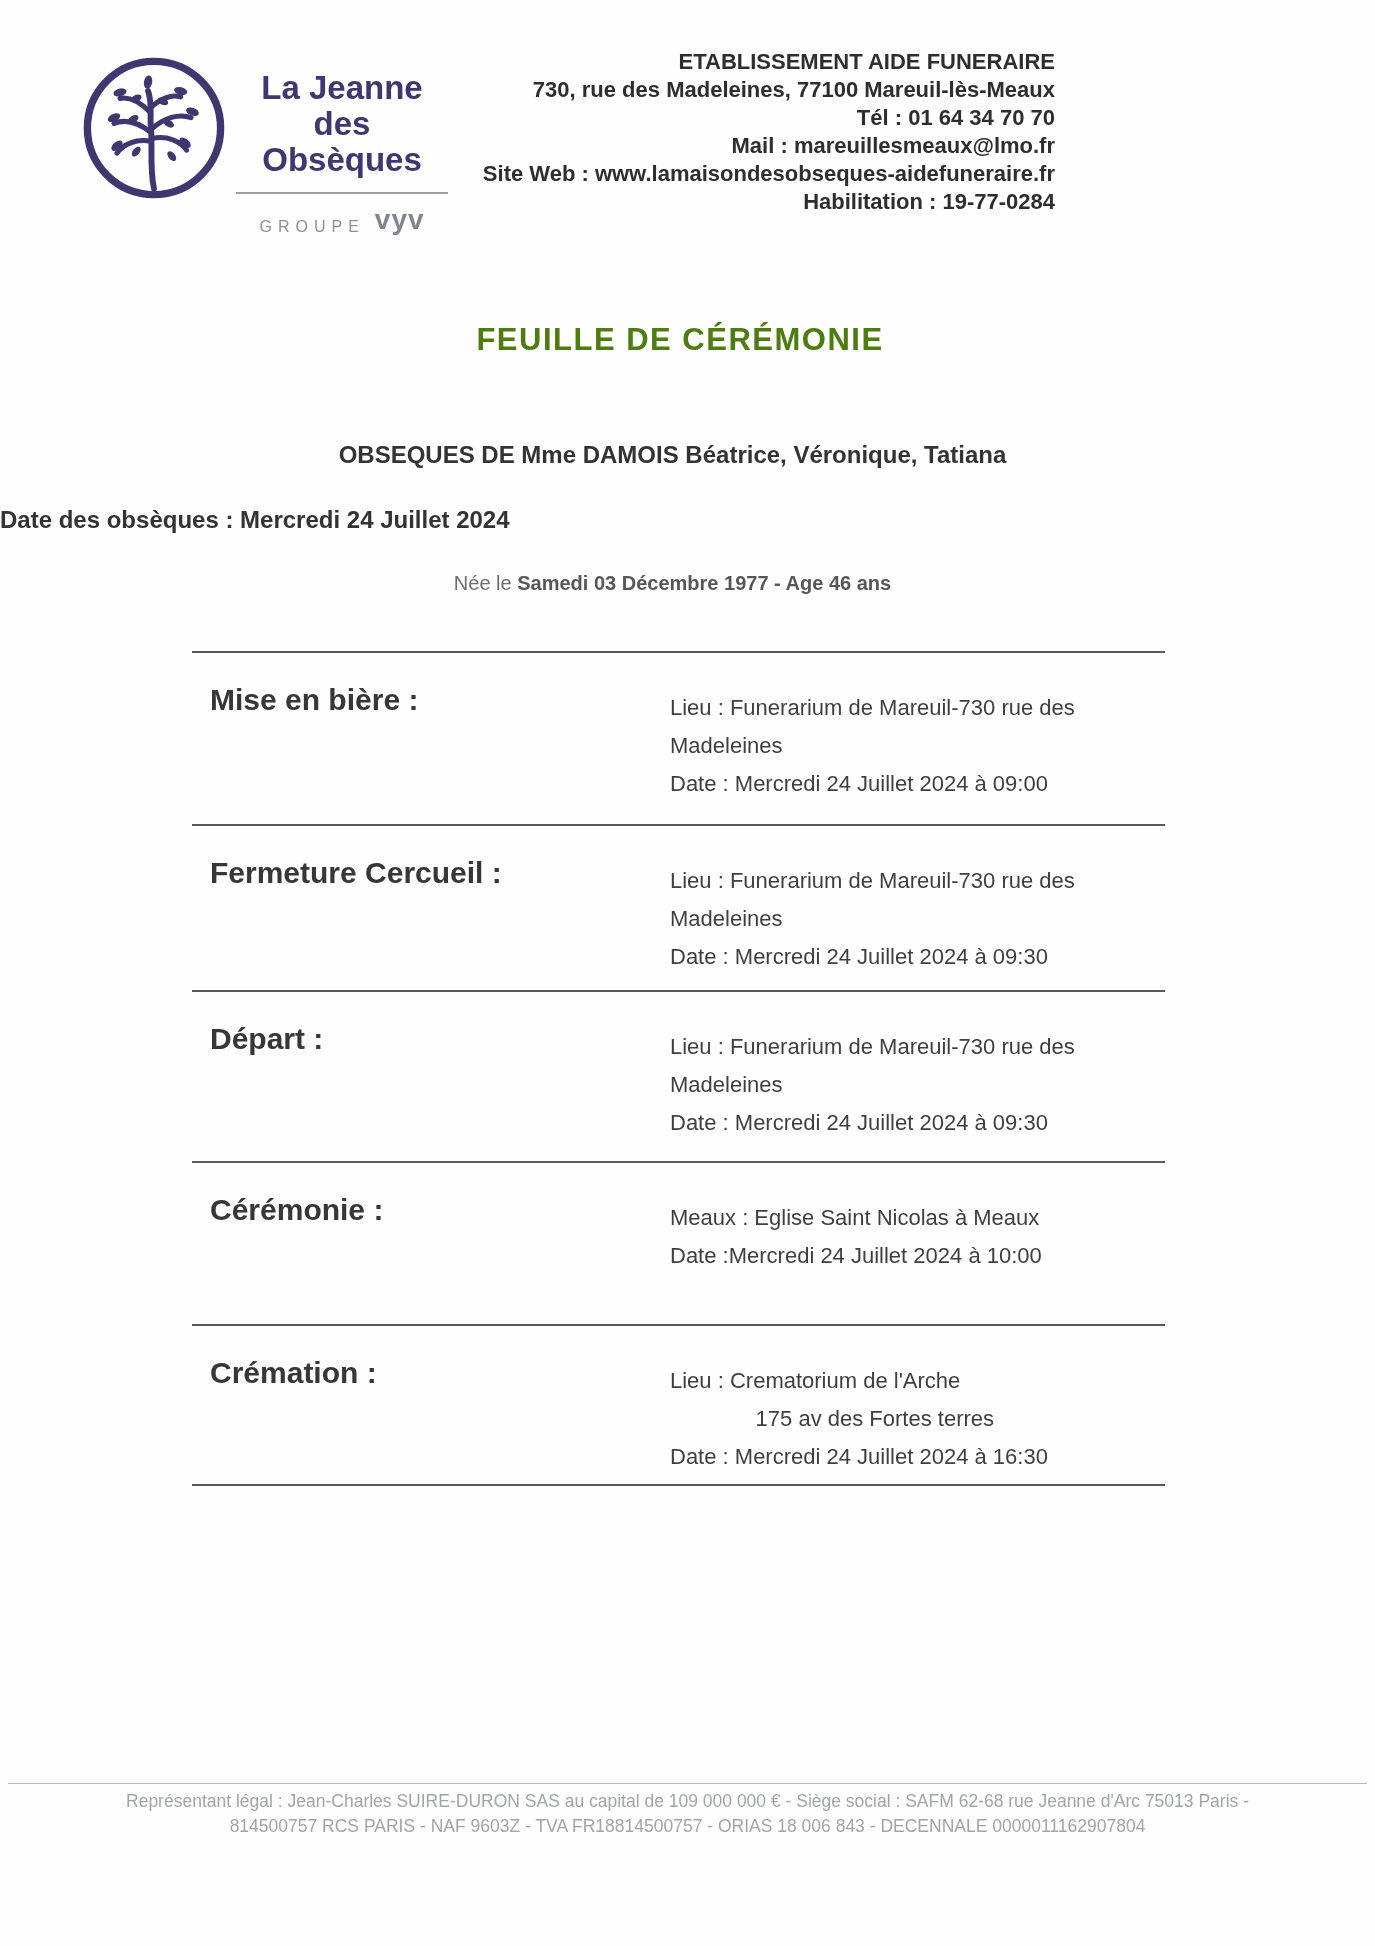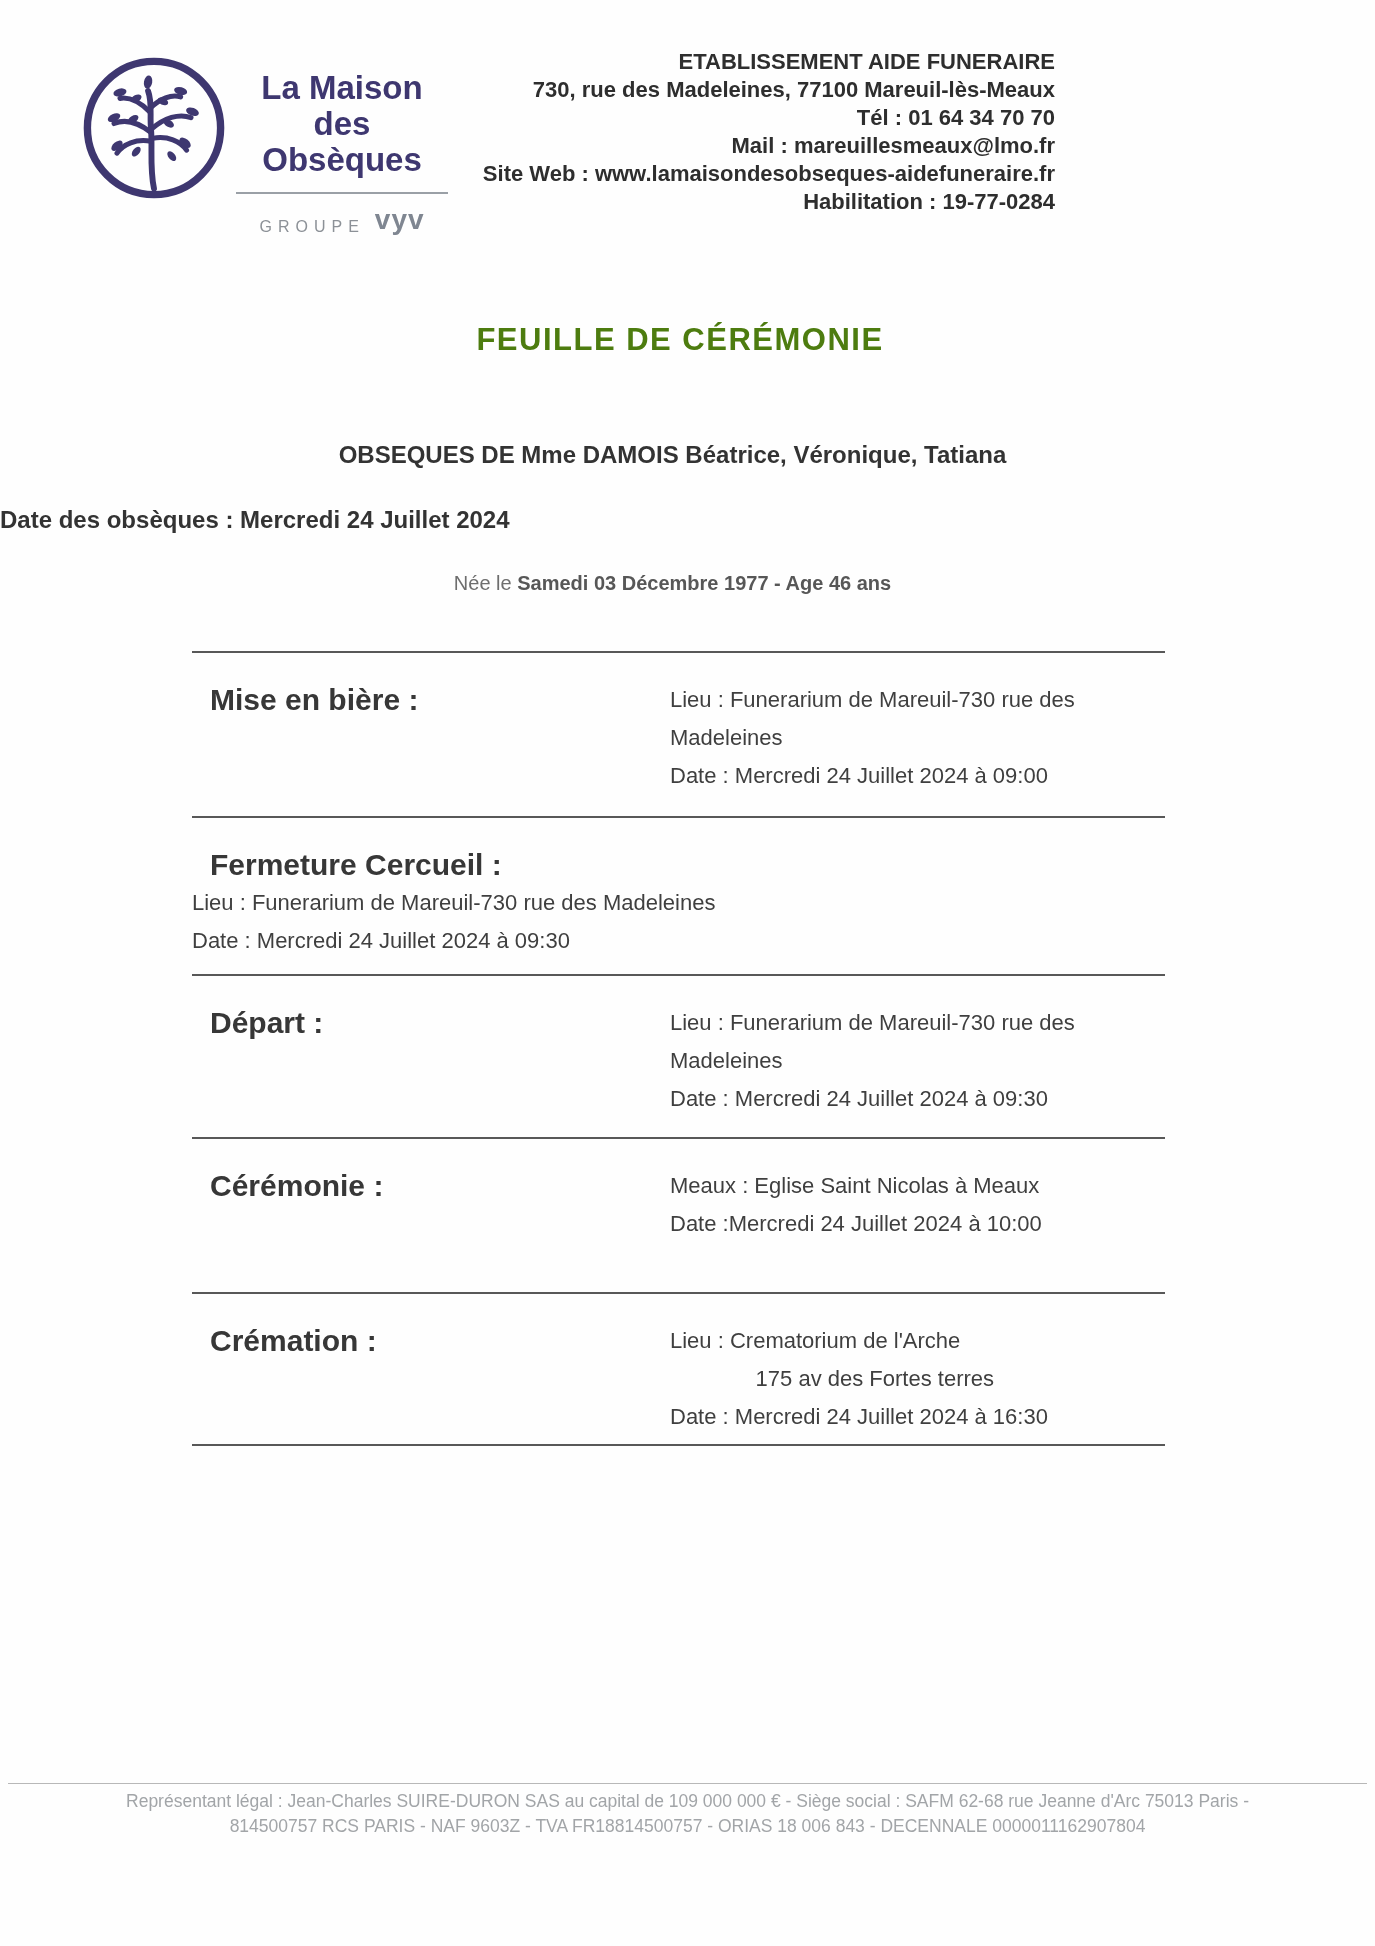--- a/index.html
+++ b/index.html
@@ -29,27 +29,27 @@
     font-size:24px;font-weight:bold;color:#333;}
   .funeral-date-line{position:absolute;top:506px;left:0;width:1345px;text-align:left;
     font-size:24px;font-weight:bold;color:#333;}
   .birth-line{position:absolute;top:572px;left:0;width:1345px;text-align:center;
     font-size:20px;color:#6e6e6e;}
   .birth-line b{color:#575757;}
 
   
   .sections{position:absolute;top:651px;left:192px;width:973px;}
   .section{border-top:2px solid #585858;padding-top:28px;padding-bottom:21px;display:flex;}
-  .section:nth-child(2){padding-bottom:14px;flex-direction:column;}
+  .section:nth-child(2){padding-bottom:14px;}
   .section:nth-child(3){padding-bottom:19px;}
   .section:nth-child(4){padding-bottom:49px;}
   .section:nth-child(5){padding-bottom:8px;}
   .section-label{width:478px;padding-left:18px;box-sizing:border-box;
     font-size:30px;font-weight:bold;color:#373737;line-height:38px;}
-  .section-content{flex:1;}
+  .section-content{flex:1;margin-top:8px;}
   .section-line{font-size:22px;color:#3f3f3f;line-height:38px;white-space:pre-wrap;}
   .closing-rule{border-top:2px solid #585858;height:0;}
 
   
   .footer-rule{position:absolute;top:1783px;left:8px;right:8px;height:1px;background:#b8b8b8;}
   .footer{position:absolute;top:1789px;left:0;width:1375px;text-align:center;
     font-size:17.5px;color:#a2a5a8;line-height:25px;}
 </style>
 </head>
 <body>
@@ -76,21 +76,21 @@
       <ellipse cx="36" cy="45" rx="3.8" ry="2.3" transform="rotate(-30 36 45)" fill="#3e3770"></ellipse>
       <ellipse cx="60" cy="48" rx="3.8" ry="2.3" transform="rotate(30 60 48)" fill="#3e3770"></ellipse>
       <ellipse cx="38" cy="67" rx="3.8" ry="2.3" transform="rotate(-50 38 67)" fill="#3e3770"></ellipse>
       <ellipse cx="62" cy="70" rx="3.8" ry="2.3" transform="rotate(50 62 70)" fill="#3e3770"></ellipse>
       <ellipse cx="56" cy="33" rx="3.8" ry="2.3" transform="rotate(25 56 33)" fill="#3e3770"></ellipse>
       <ellipse cx="38" cy="31" rx="3.8" ry="2.3" transform="rotate(-25 38 31)" fill="#3e3770"></ellipse>
     </svg>
   </div>
 
   <div class="brand">
-    <div class="brand-line">La Maison</div>
+    <div class="brand-line">La Jeanne</div>
     <div class="brand-line">des Obsèques</div>
     <div class="brand-divider"></div>
     <div class="group-row">
       <span class="group-label">GROUPE</span>
       <span class="group-brand">vyv</span>
     </div>
   </div>
 
   <div class="company-block">
     <div class="company-line">ETABLISSEMENT AIDE FUNERAIRE</div>

